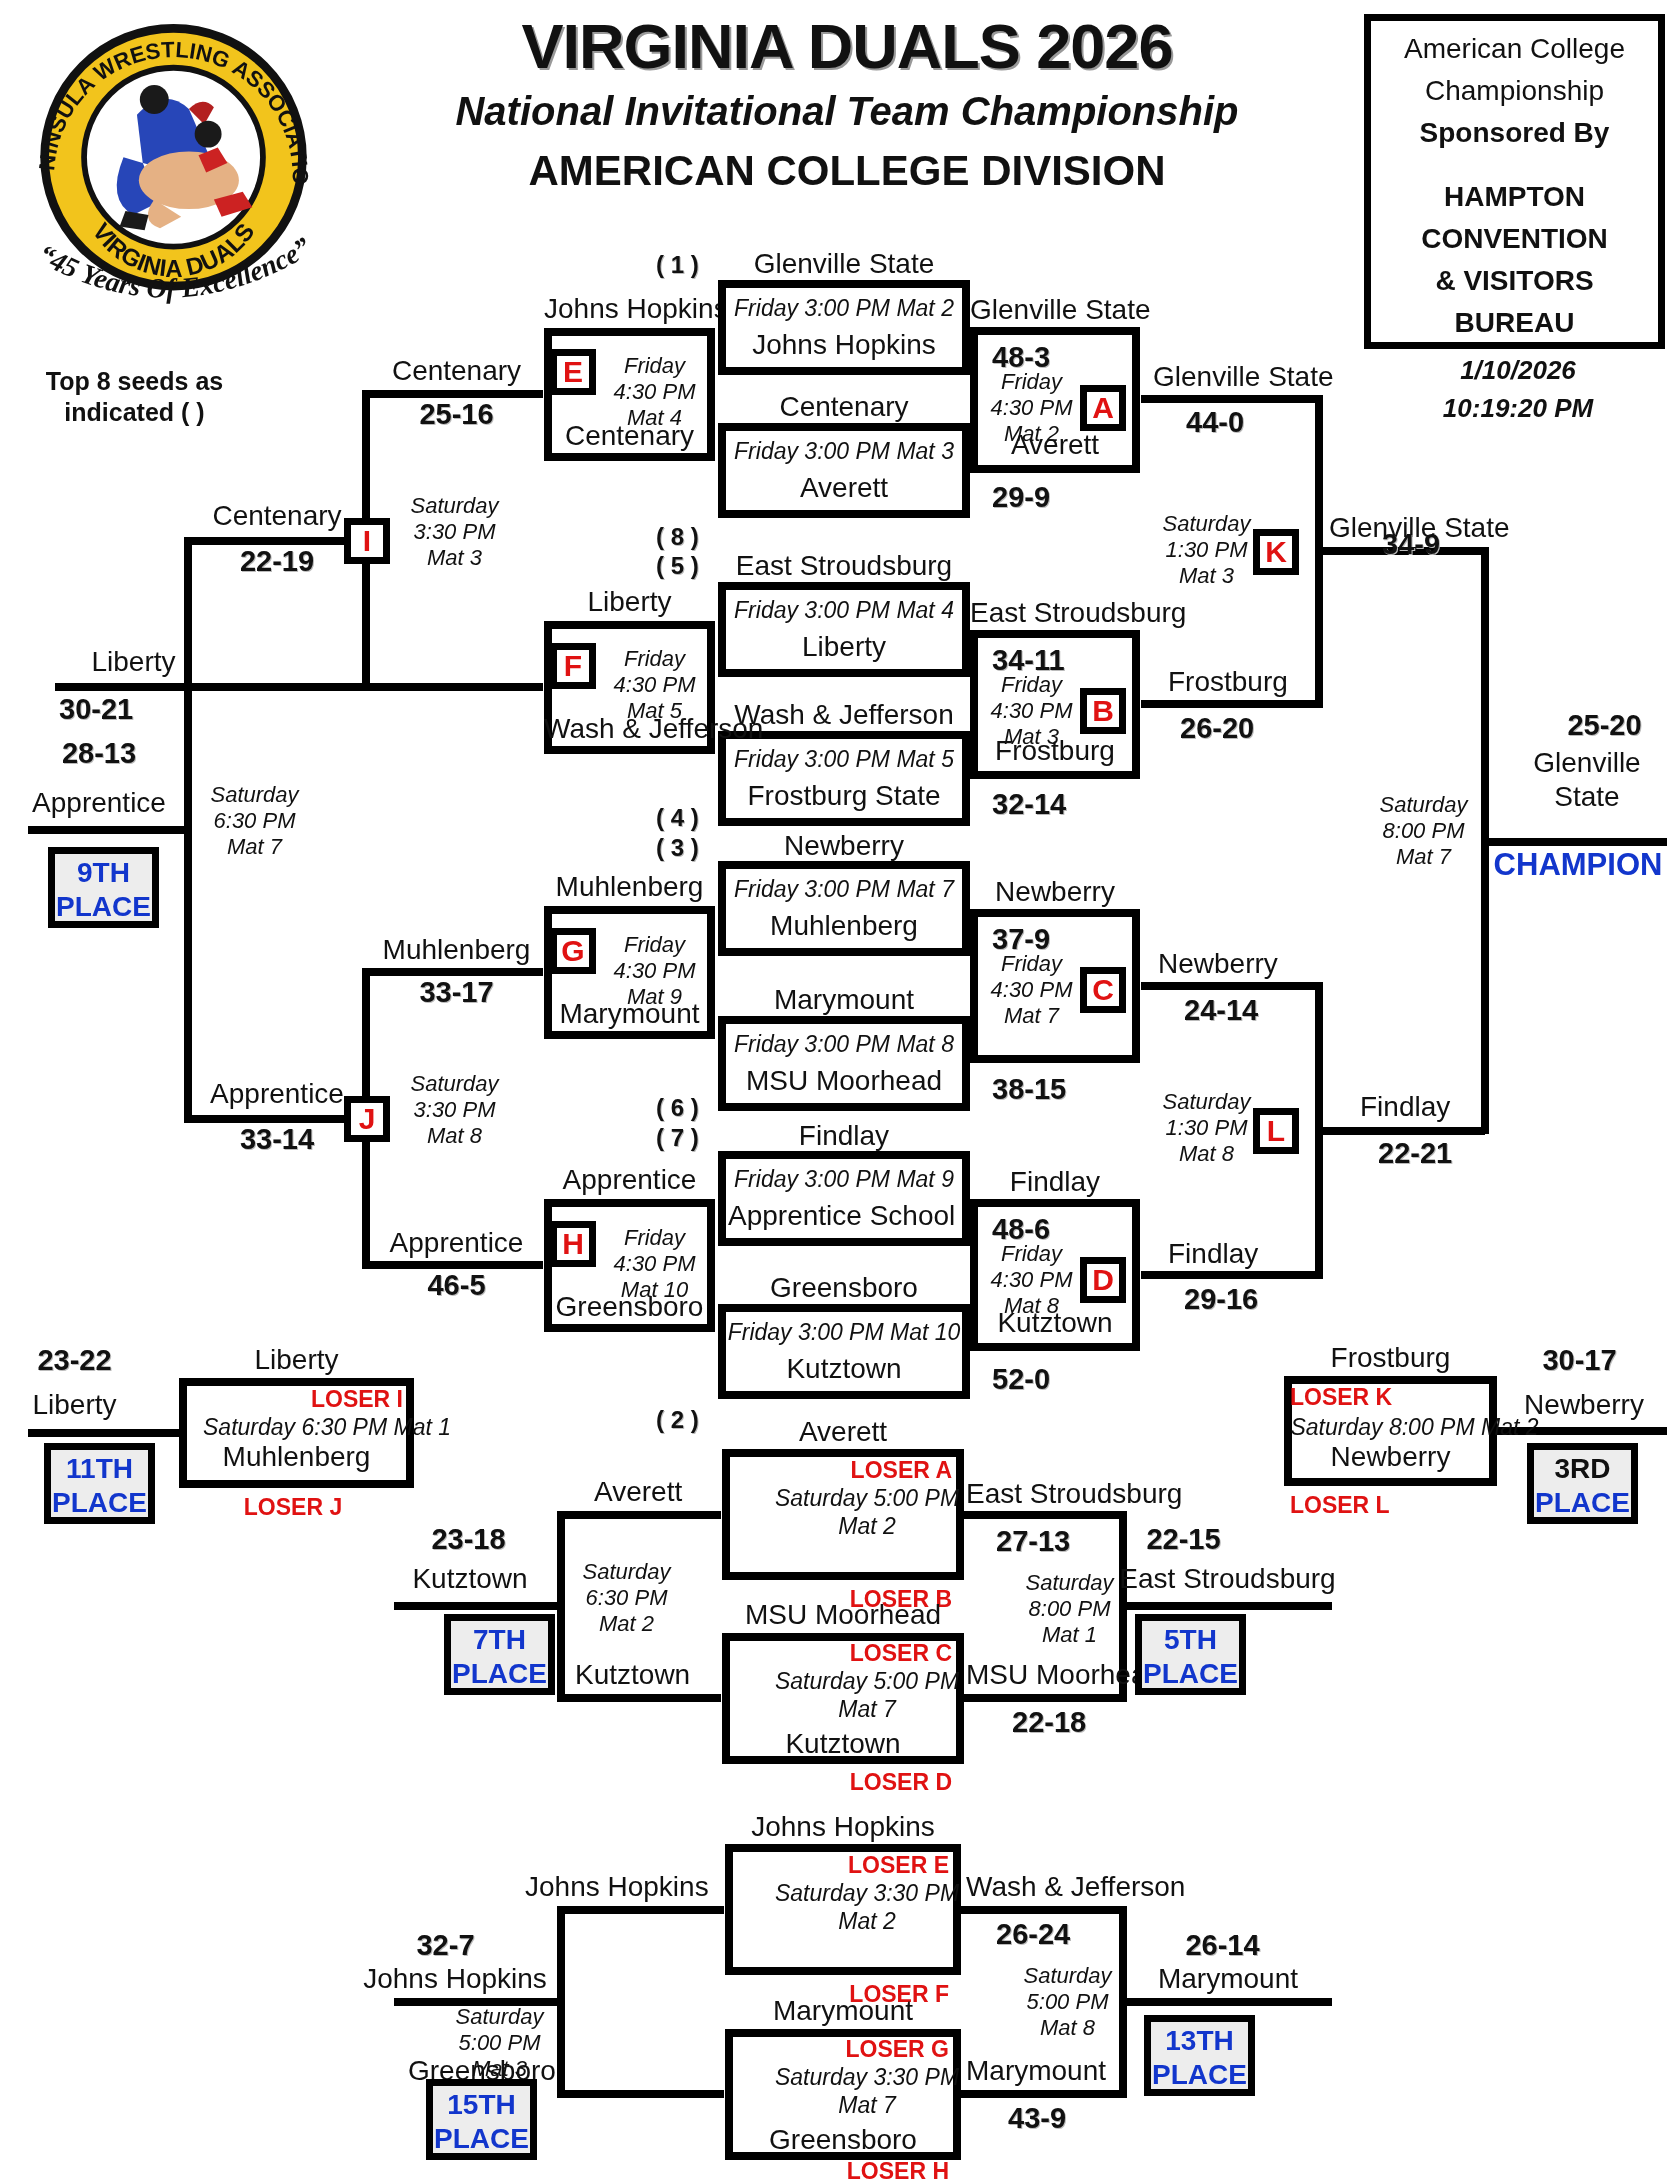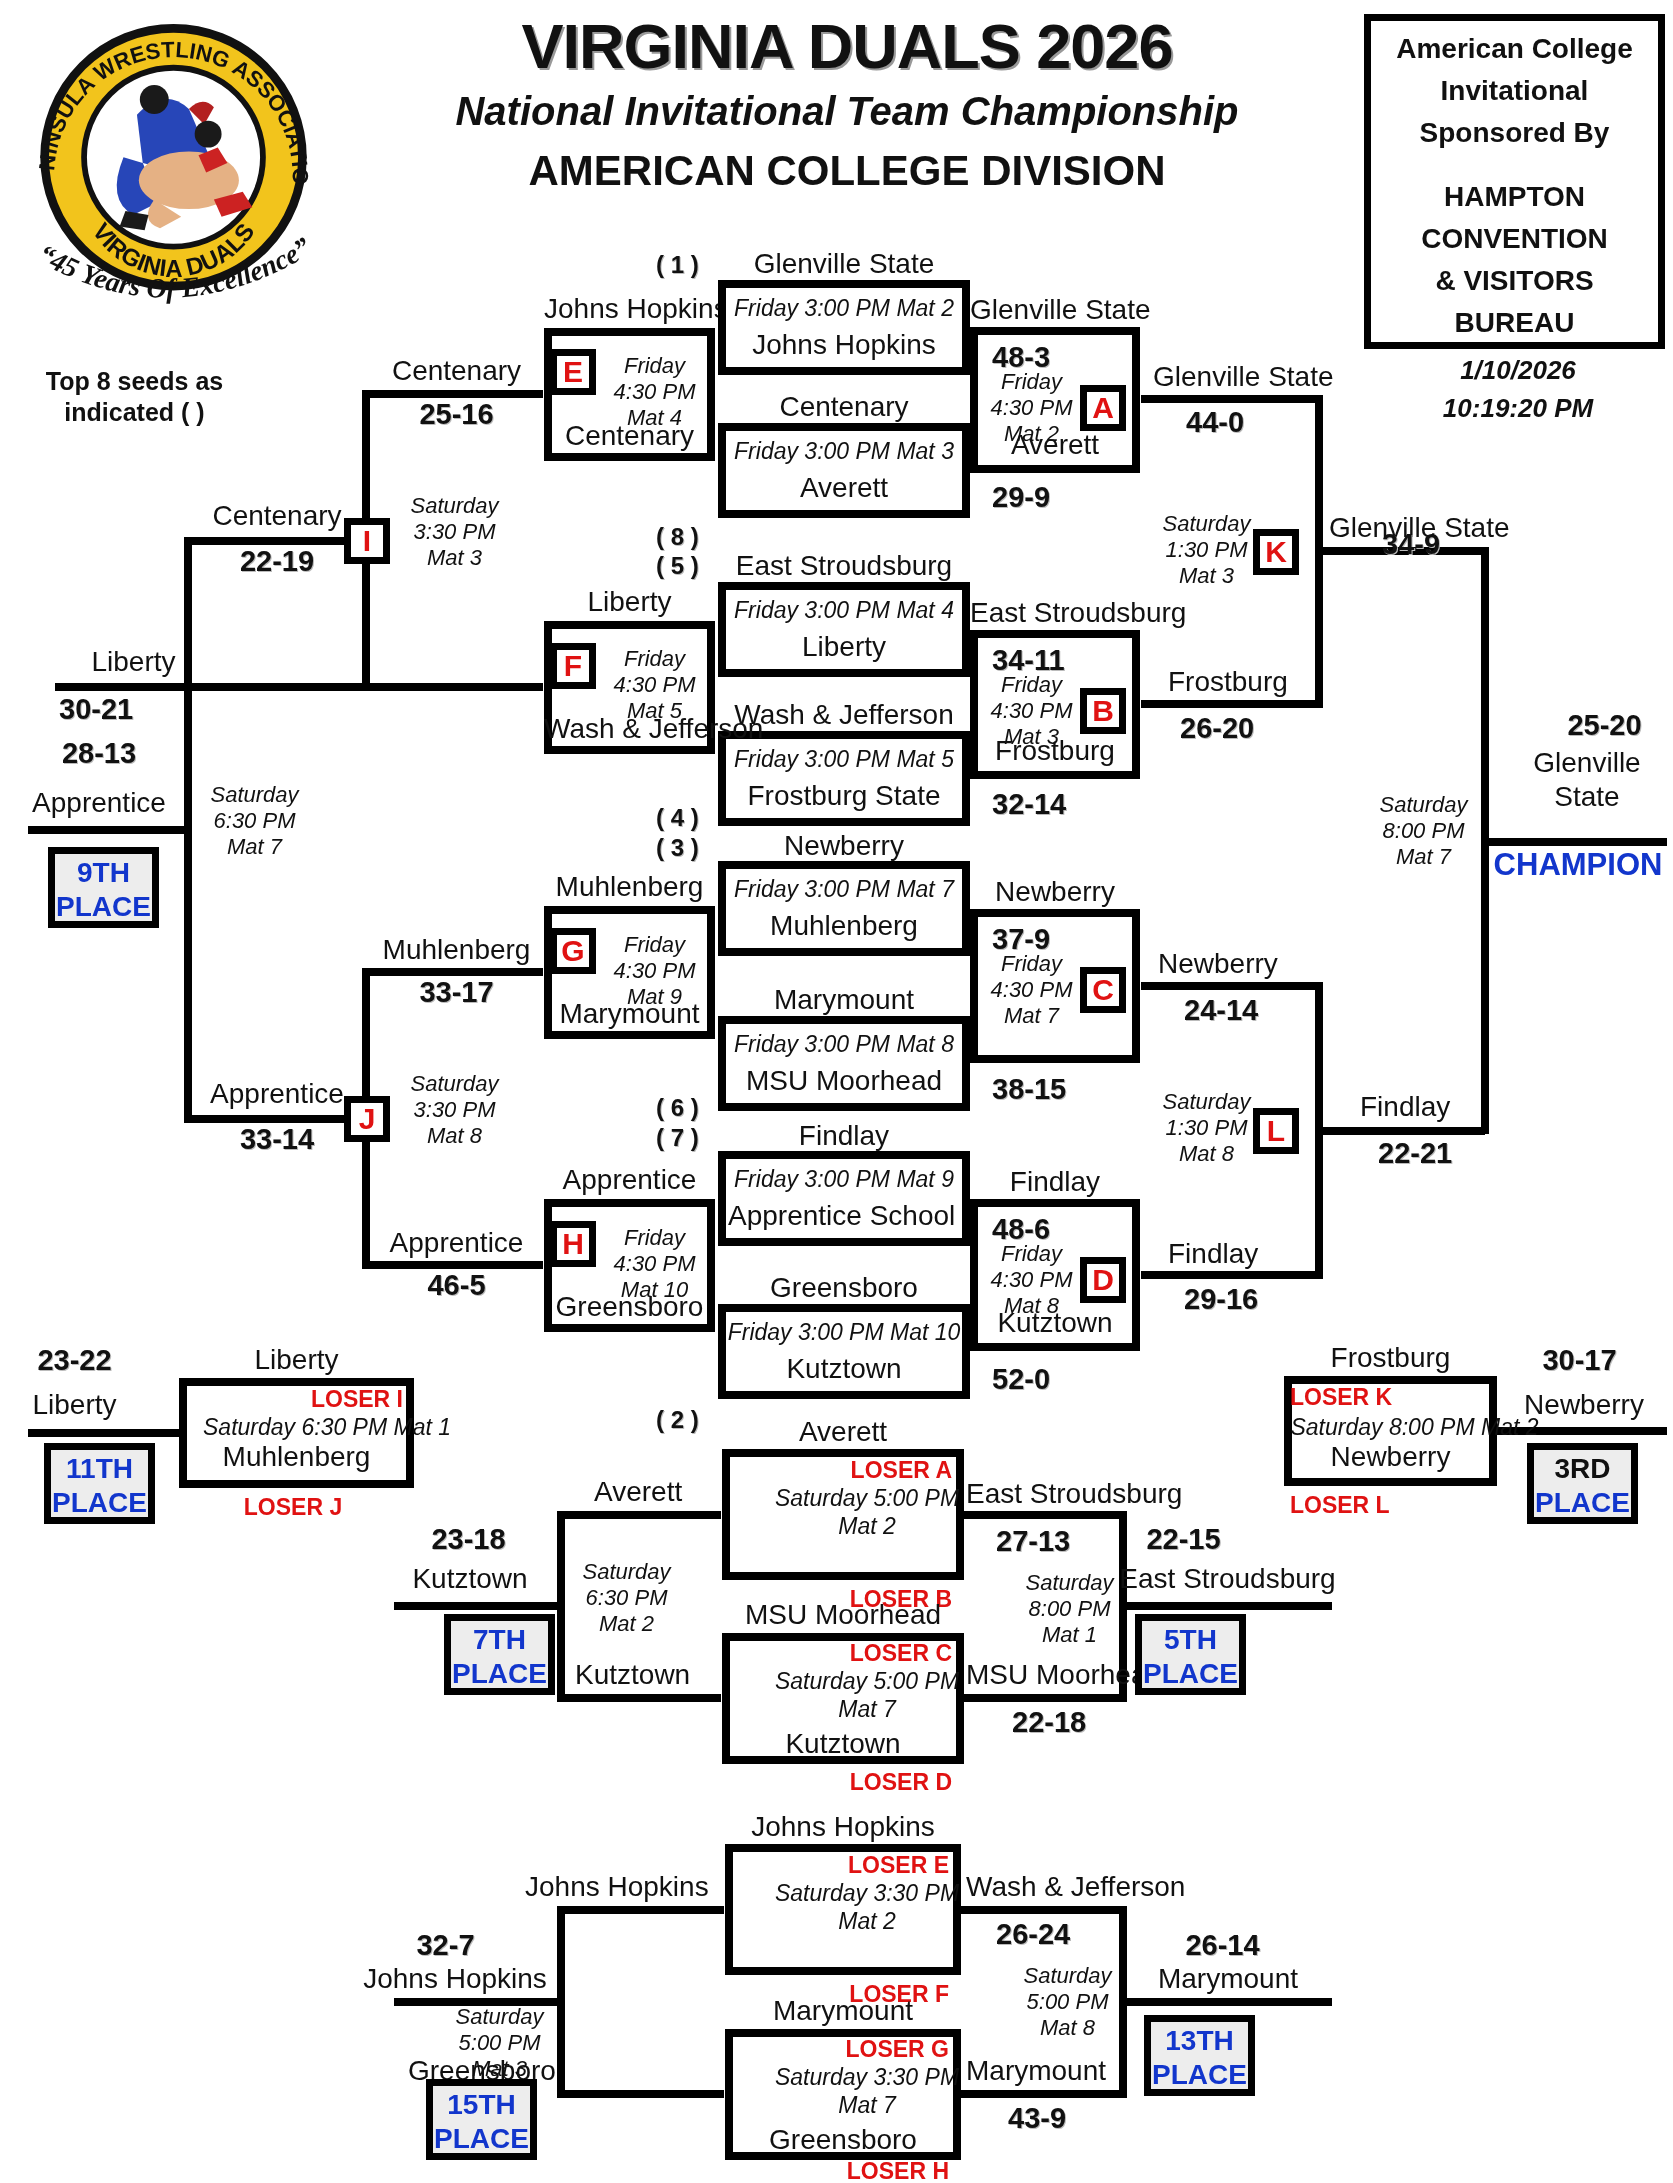--- a/index.html
+++ b/index.html
@@ -29,21 +29,21 @@
   .place.first-black div:first-child{color:#111;}
   .loser{position:absolute;color:#e01212;font-size:23px;font-weight:bold;white-space:nowrap;z-index:3;}
   .jbox{position:absolute;border:8px solid #000;background:#fff;box-sizing:border-box;z-index:2;}
   .jlbl{font-size:28px;white-space:nowrap;text-align:center;position:absolute;z-index:3;}
   .sched1{position:absolute;font-style:italic;font-size:23px;white-space:nowrap;text-align:center;z-index:3;margin-left:24px;}
   .champ{position:absolute;color:#1236cc;font-weight:bold;font-size:31px;text-align:center;white-space:nowrap;z-index:3;}
   .title{position:absolute;left:337px;top:10px;width:1020px;text-align:center;font-size:63px;font-weight:bold;letter-spacing:-1px;text-shadow:2px 2px 0 #999;}
   .subtitle{position:absolute;left:337px;top:89px;width:1020px;text-align:center;font-size:40px;font-weight:bold;font-style:italic;}
   .division{position:absolute;left:337px;top:147px;width:1020px;text-align:center;font-size:42px;font-weight:bold;}
   .sponsor{position:absolute;left:1364px;top:14px;width:301px;height:335px;border:7px solid #000;box-sizing:border-box;text-align:center;font-size:28px;line-height:1.0;}
-  .sponsor div{margin-top:14px;font-weight:bold;}
+  .sponsor div{margin-top:14px;}
   .sponsor .b{font-weight:bold;}
   .dt{position:absolute;left:1424px;top:352px;width:188px;text-align:center;font-weight:bold;font-style:italic;font-size:26px;line-height:1.45;}
   .note{position:absolute;left:28px;top:366px;width:213px;text-align:center;font-weight:bold;font-size:25px;line-height:1.25;}
 </style>
 </head>
 <body>
 
 <div class="title">VIRGINIA DUALS 2026</div>
 <div class="subtitle">National Invitational Team Championship</div>
 <div class="division">AMERICAN COLLEGE DIVISION</div>
@@ -76,21 +76,21 @@
       <textPath href="#arcBot" startOffset="50%" text-anchor="middle">VIRGINIA DUALS</textPath>
     </text>
     <text font-family="Liberation Serif, serif" font-size="29" font-weight="bold" font-style="italic" fill="#111">
       <textPath href="#arcTag" startOffset="50%" text-anchor="middle">“45 Years Of Excellence”</textPath>
     </text>
   </svg>
 </div>
 
 <div class="sponsor">
   <div>American College</div>
-  <div>Invitational</div>
+  <div>Championship</div>
   <div class="b">Sponsored By</div>
   <div class="b" style="margin-top:36px">HAMPTON</div>
   <div class="b">CONVENTION</div>
   <div class="b">&amp; VISITORS</div>
   <div class="b">BUREAU</div>
 </div>
 
 <div class="dt">
   <div>1/10/2026</div>
   <div>10:19:20 PM</div>

